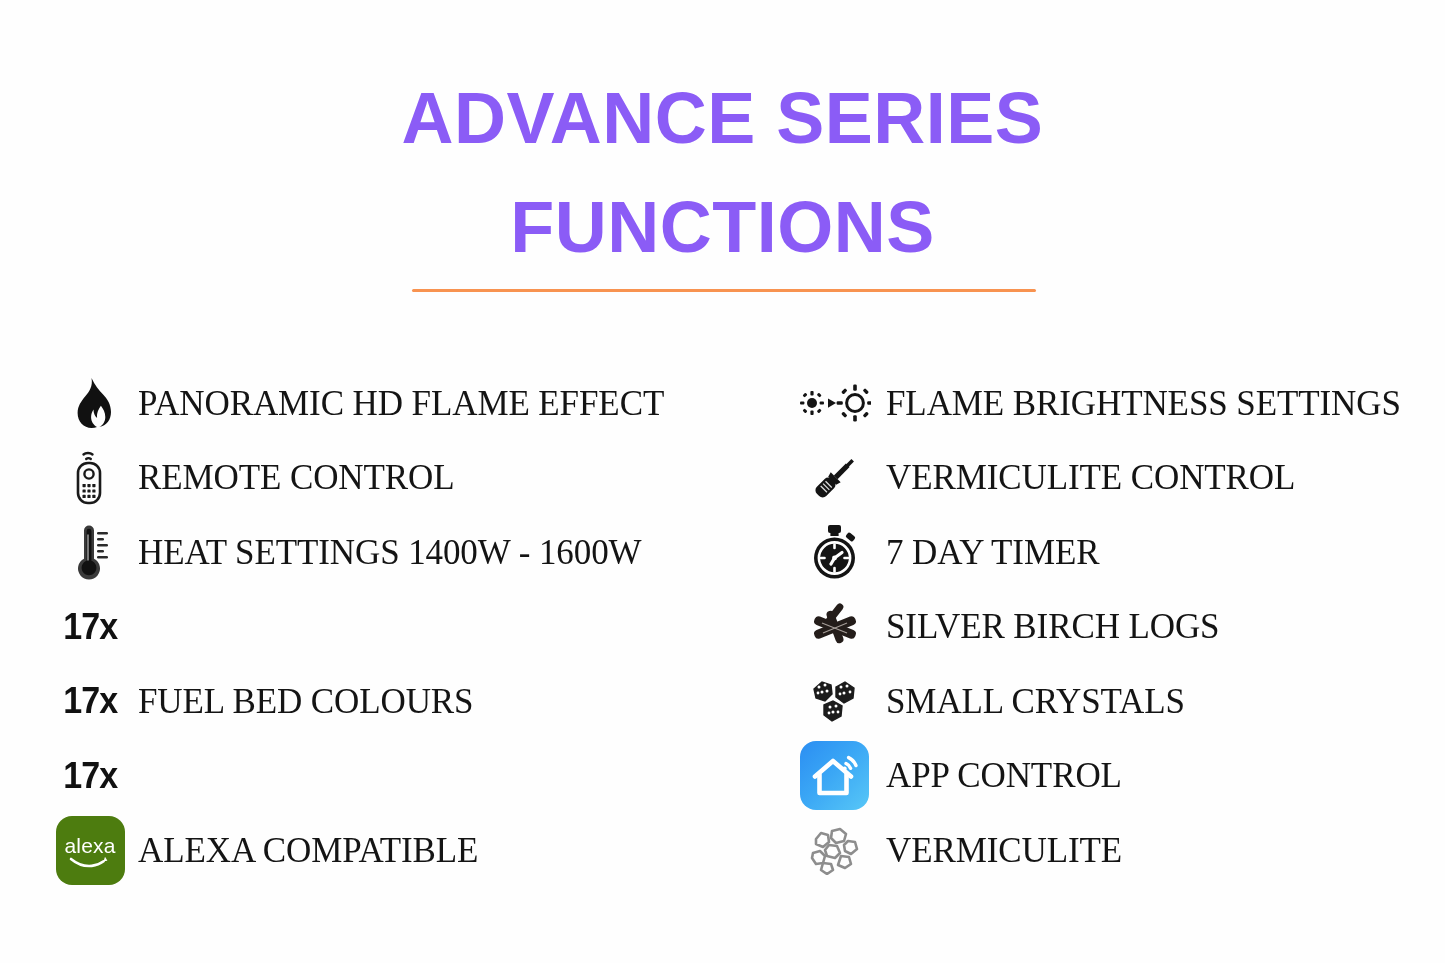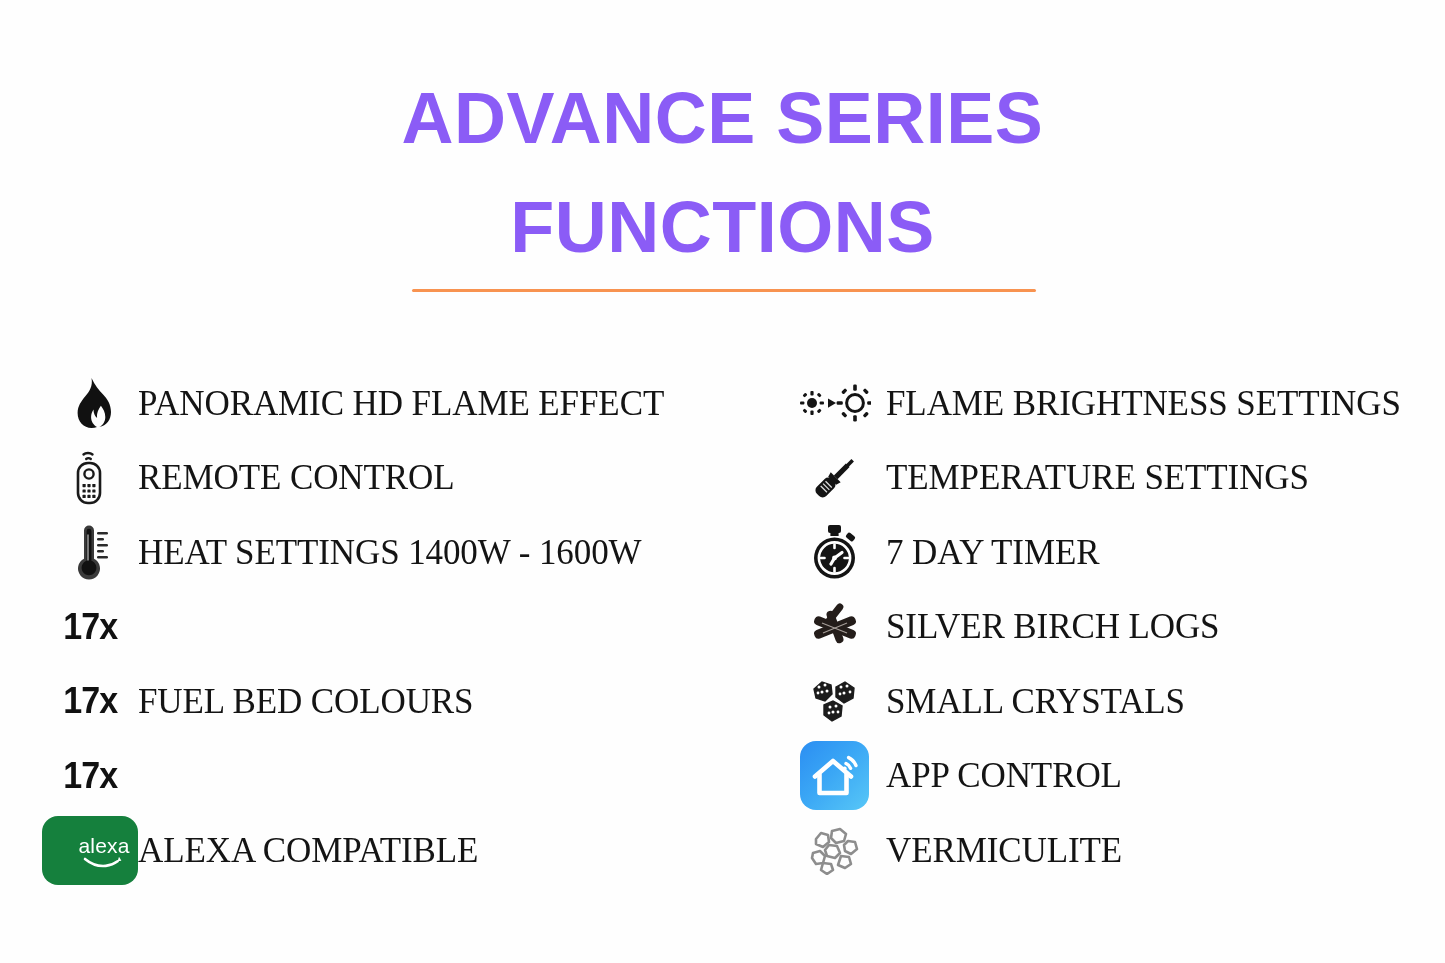--- a/index.html
+++ b/index.html
@@ -105,21 +105,21 @@
   .brand-icon {
     width: 69px;
     height: 69px;
     border-radius: 16px;
     display: flex;
     align-items: center;
     justify-content: center;
     position: relative;
     overflow: hidden;
   }
-  .alexa-icon { background: #15803d; padding-left: 27px; }
+  .alexa-icon { background: #4d7c0f; }
   .alexa-inner {
     width: 100%;
     height: 100%;
     display: flex;
     align-items: center;
     justify-content: center;
   }
   .app-icon {
     background: linear-gradient(135deg, #2b8ef2 0%, #3aa6f5 45%, #57c7f7 100%);
   }
@@ -279,21 +279,21 @@
 
               <rect x="21.4" y="31" width="13.2" height="21" rx="5" fill="#141414"></rect>
               <g stroke="#ffffff" stroke-width="1.3" opacity="0.85">
                 <line x1="23.6" y1="37" x2="32.4" y2="37"></line>
                 <line x1="23.6" y1="40.4" x2="32.4" y2="40.4"></line>
                 <line x1="23.6" y1="43.8" x2="32.4" y2="43.8"></line>
               </g>
             </g>
           </svg>
         </div>
-        <div class="feature-label">TEMPERATURE SETTINGS</div>
+        <div class="feature-label">VERMICULITE CONTROL</div>
       </div>
 
       <div class="feature-row">
         <div class="icon-cell">
           <svg width="54" height="58" viewBox="0 0 54 58">
 
             <rect x="20" y="2" width="13" height="8" rx="2" fill="#141414"></rect>
             <rect x="22.4" y="8" width="8.2" height="5" fill="#141414"></rect>
 
             <rect x="38" y="11" width="9" height="6" rx="2" fill="#141414" transform="rotate(38 42.5 14)"></rect>

